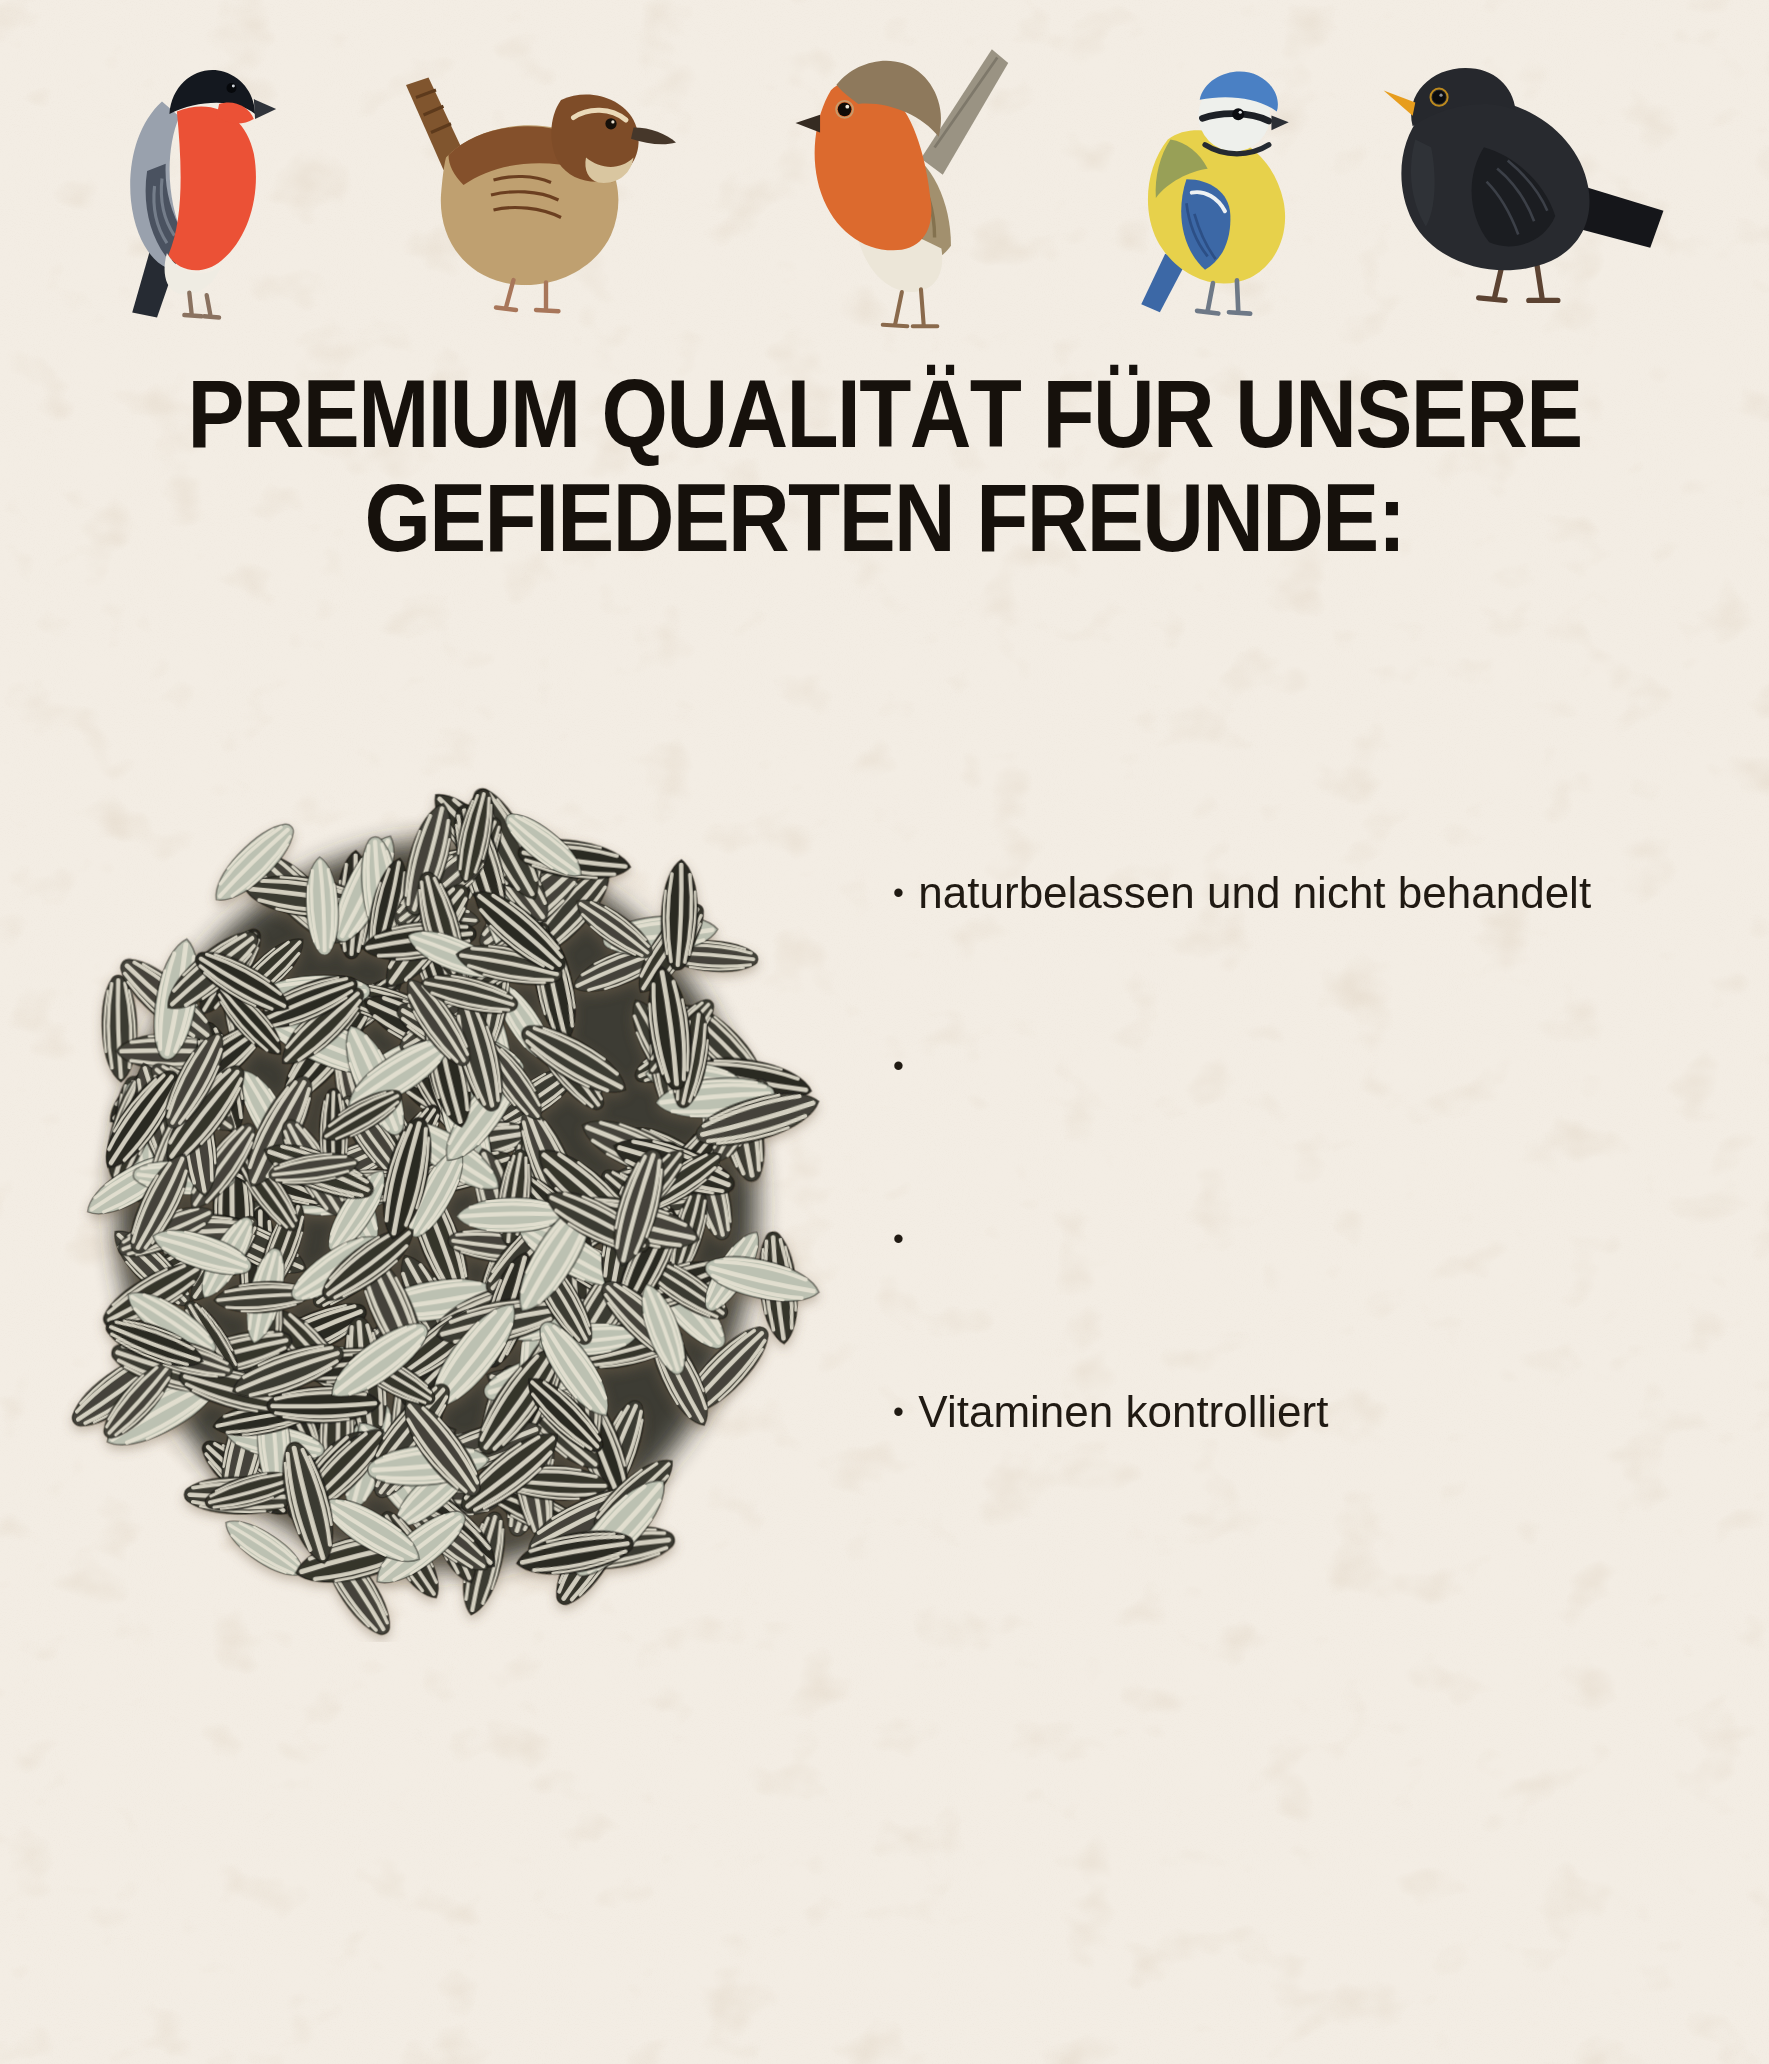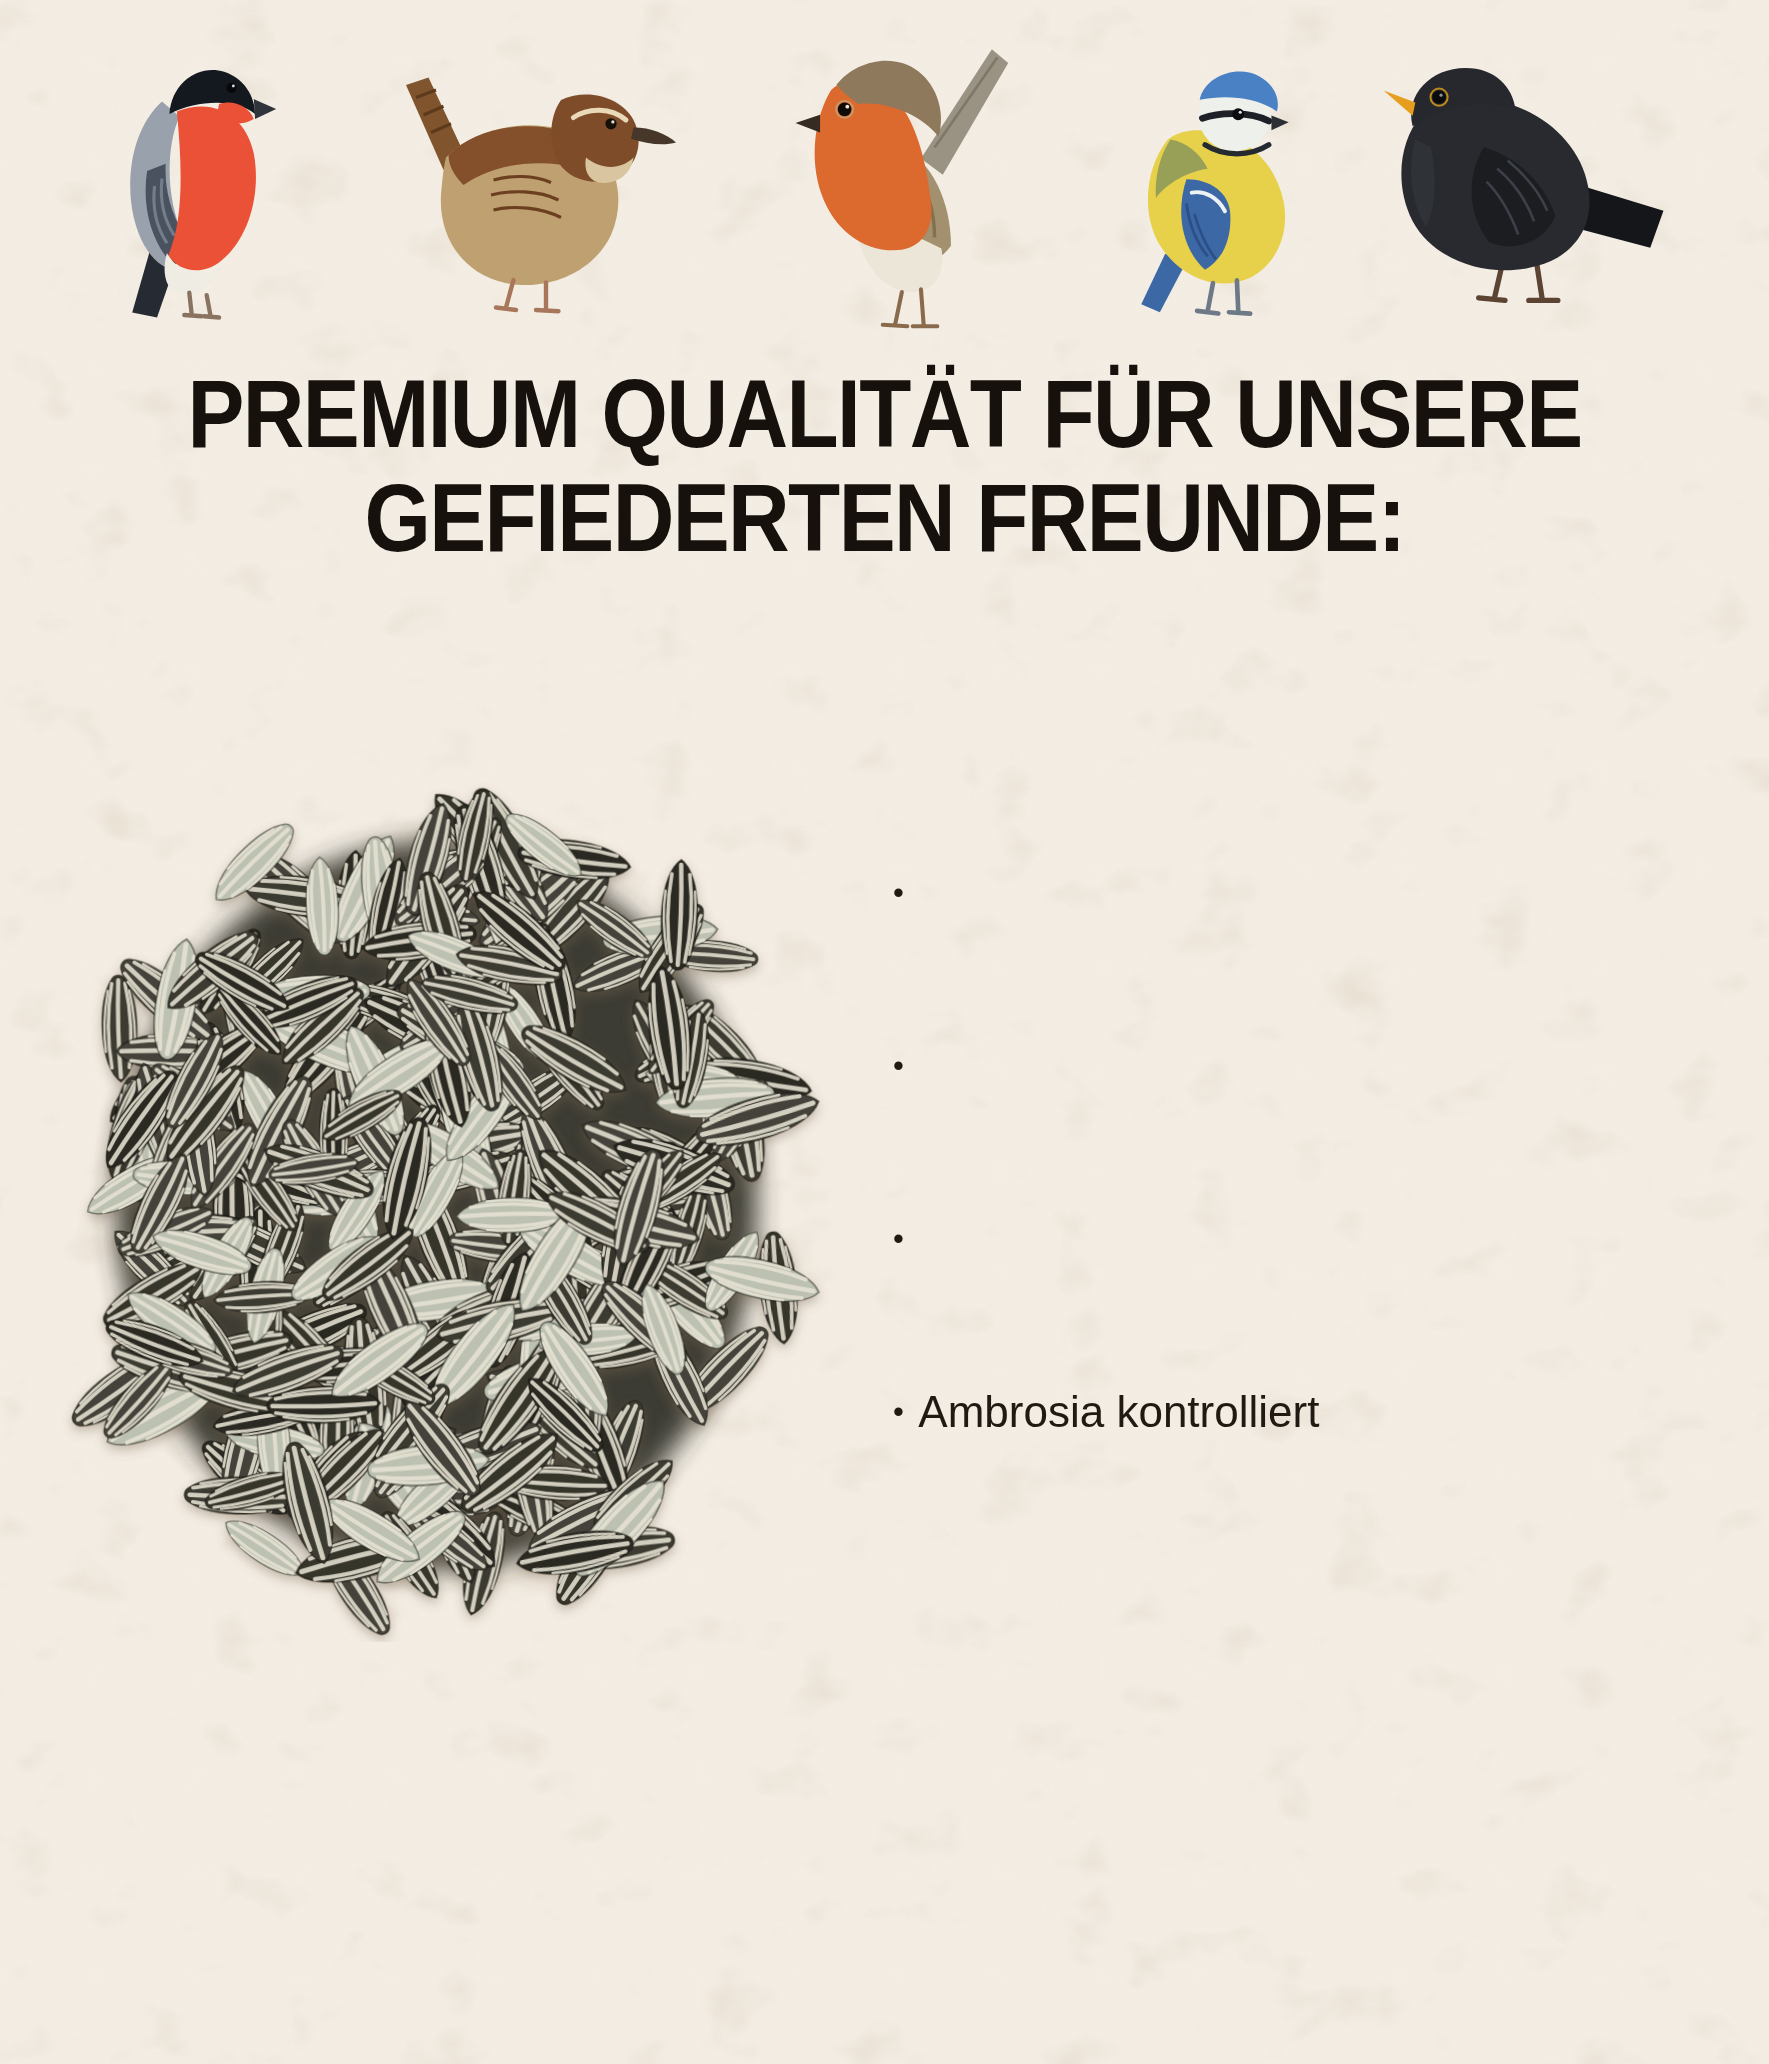--- a/index.html
+++ b/index.html
@@ -469,28 +469,29 @@
           <use href="#seed" transform="translate(142.2,631.9) rotate(110.5) scale(1.08)" style="color:#2b2a23;--stripe:#e7e3d3"></use>
           <use href="#seed" transform="translate(719.1,159.5) rotate(2.0) scale(1.16)" style="color:#2b2a23;--stripe:#e7e3d3"></use>
           <use href="#seed" transform="translate(388.0,651.4) rotate(234.0) scale(1.22)" style="color:#bcc1b2;--stripe:#e7e3d3"></use>
           <use href="#seed" transform="translate(673.6,483.0) rotate(195.9) scale(1.26)" style="color:#44433a;--stripe:#e7e3d3"></use>
         </g>
     </svg>
 
     <div class="benefits">
       <div class="benefit">
         <span class="dot">•</span>
+        <span class="txt">naturbelassen und nicht behandelt</span>
       </div>
       <div class="benefit">
         <span class="dot">•</span>
       </div>
       <div class="benefit">
         <span class="dot">•</span>
       </div>
       <div class="benefit">
         <span class="dot">•</span>
-        <span class="txt">Ambrosia kontrolliert</span>
+        <span class="txt">Vitaminen kontrolliert</span>
       </div>
     </div>
 
   </div>
 </div>
 
 
 </body></html>

